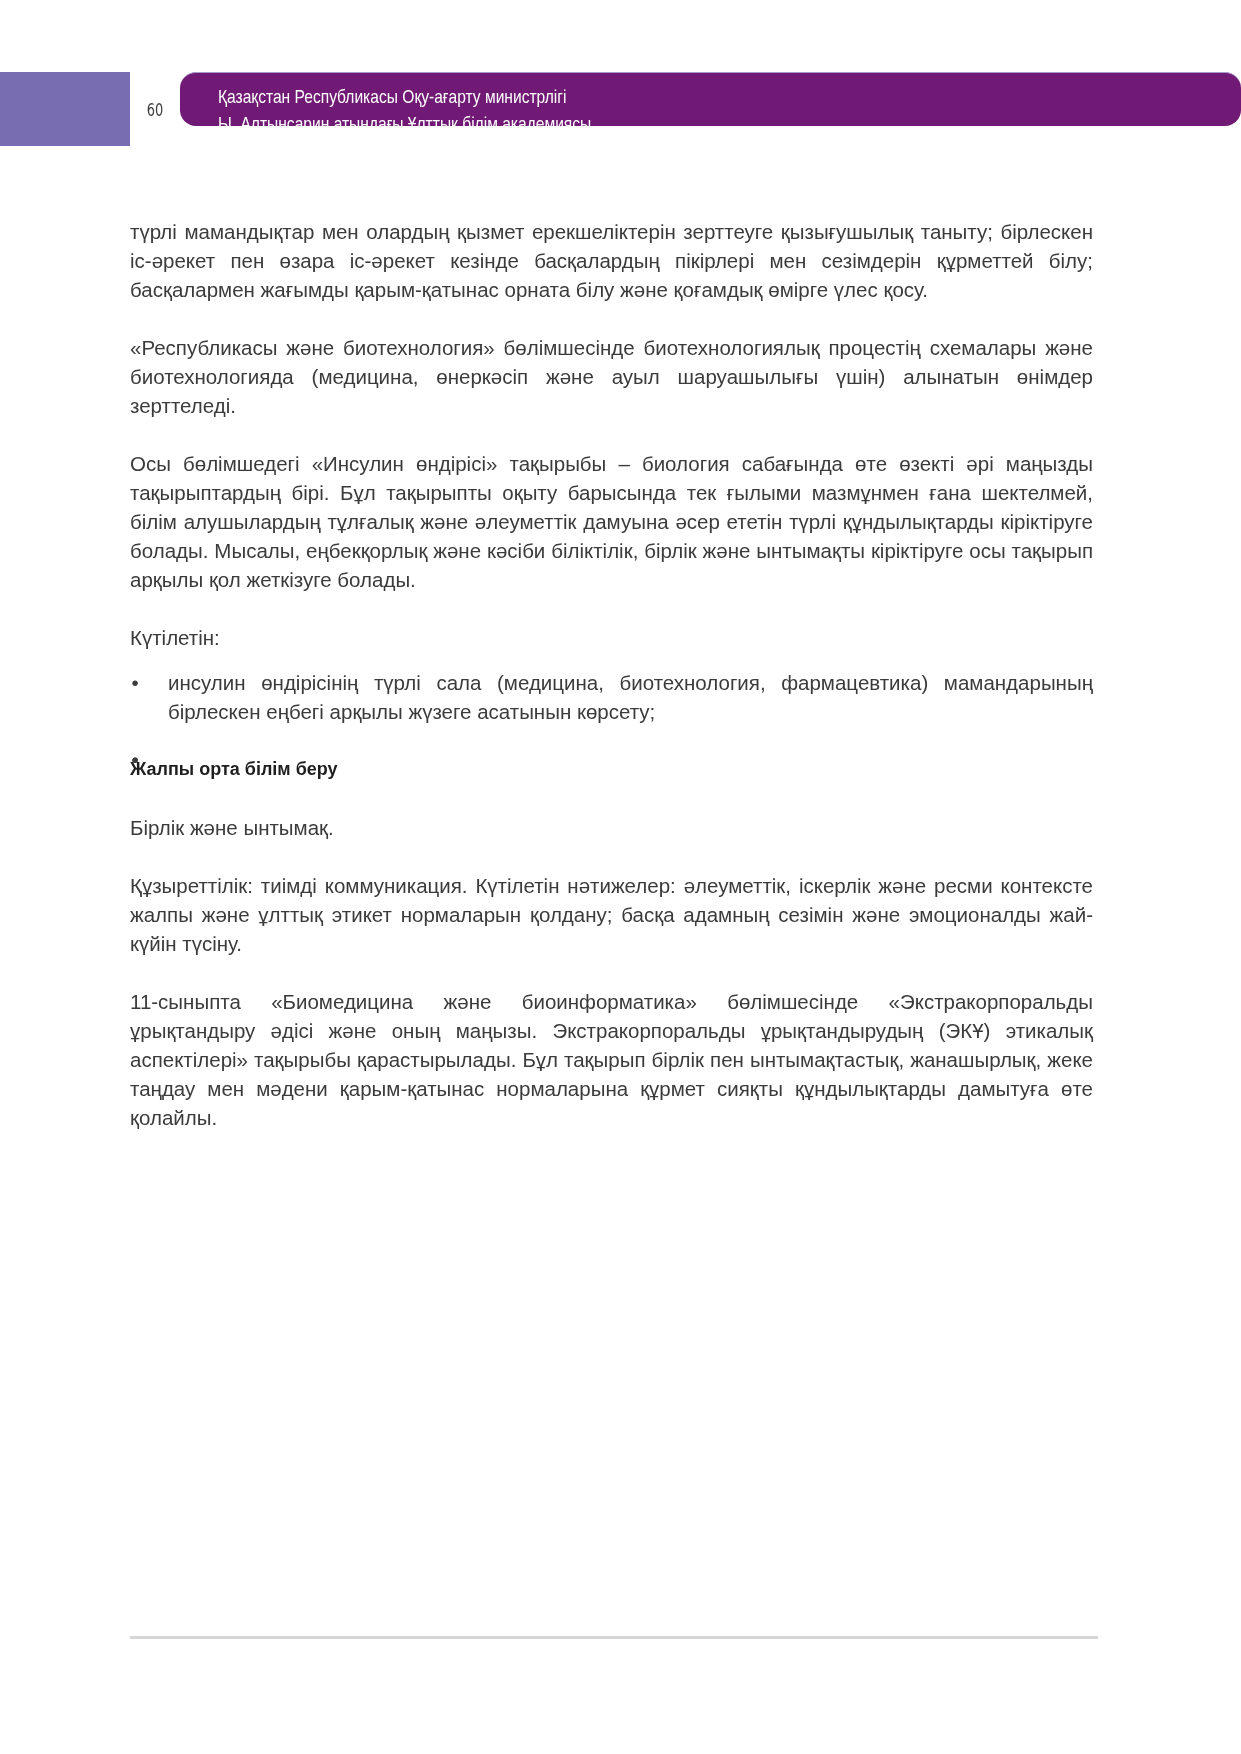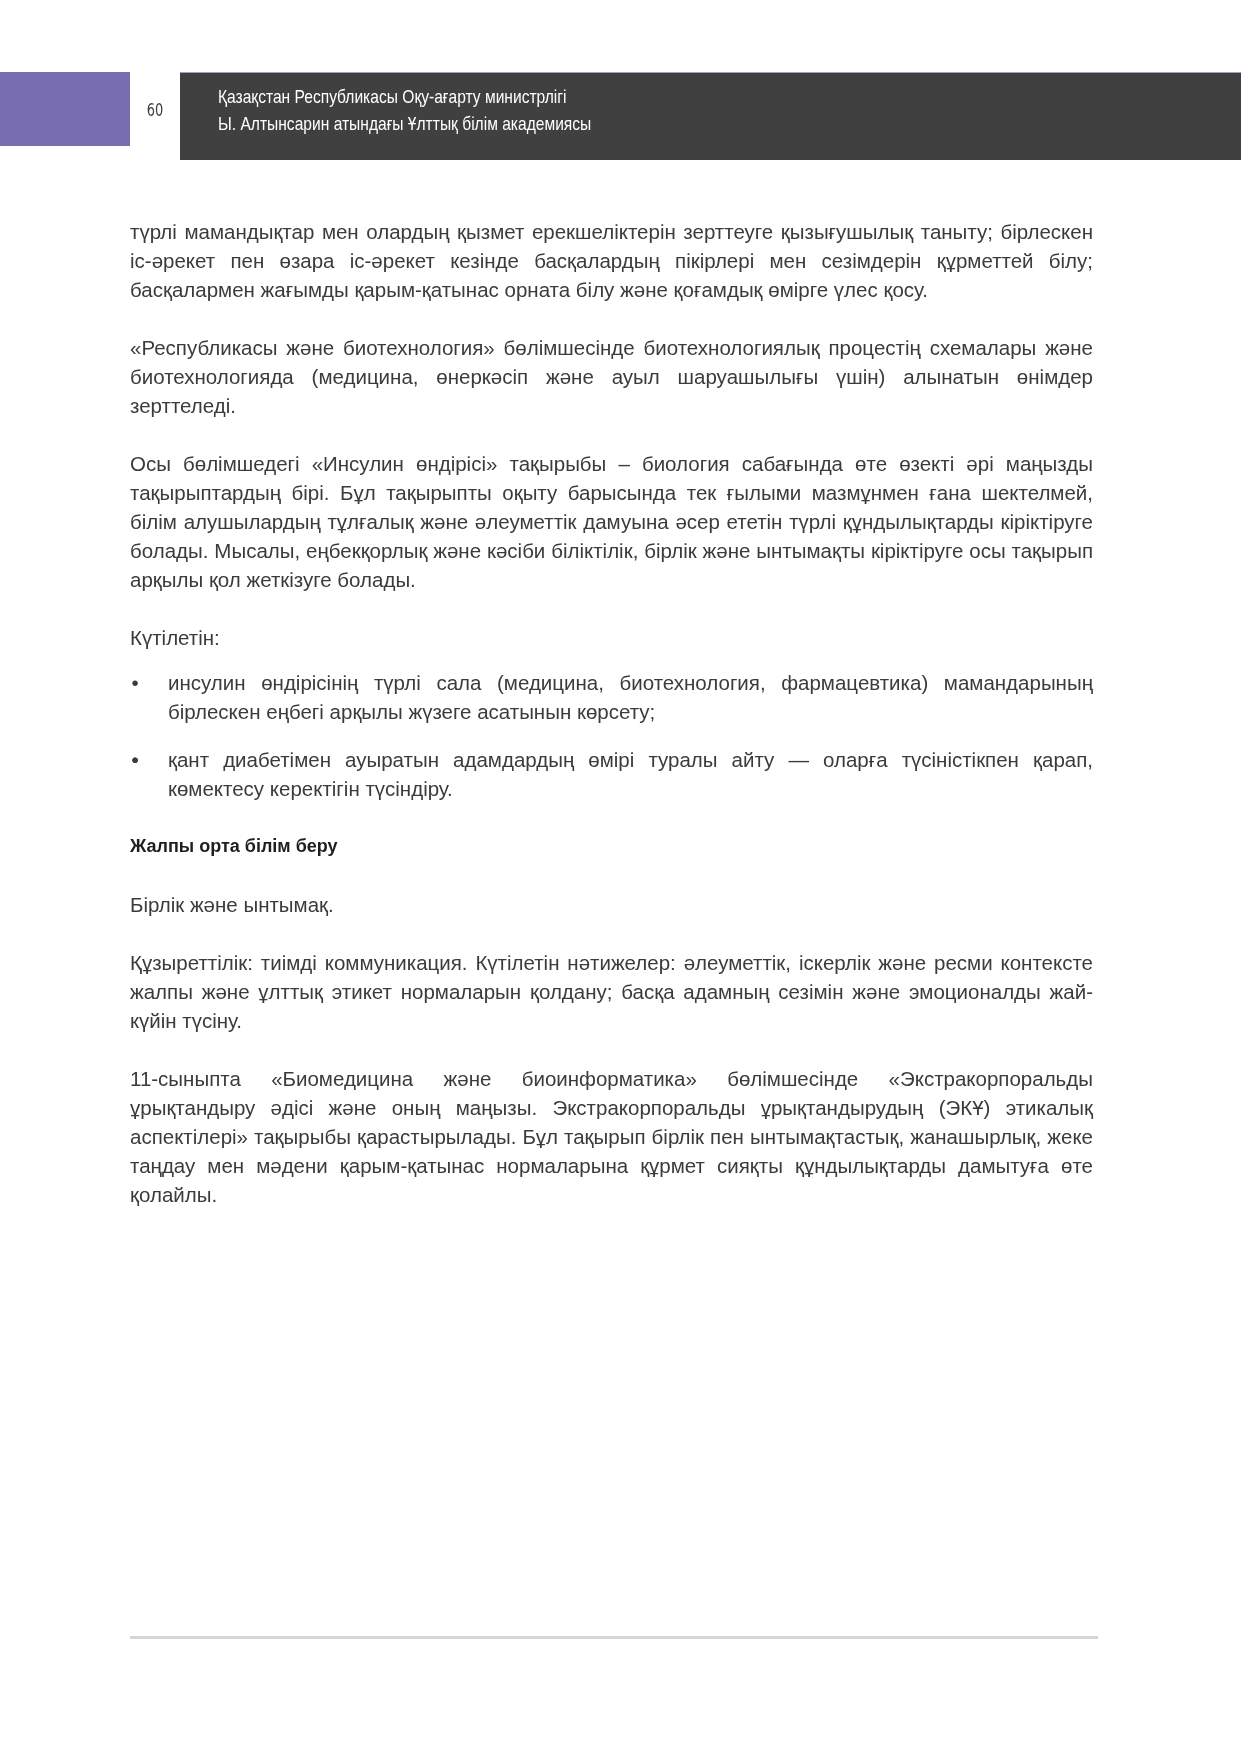--- a/index.html
+++ b/index.html
@@ -21,24 +21,25 @@
     position: absolute; left: 130px; top: 72px;
     width: 50px; height: 74px;
     display: flex; align-items: center; justify-content: center;
     font-family: "DejaVu Sans", sans-serif;
     font-stretch: condensed;
     font-size: 18px; color: #3d3d3d;
     transform: scaleX(0.8);
   }
   .hdr-bar {
     position: absolute; left: 180px; top: 72px;
-    right: 0; height: 88px;
-    background: #404040;
+    right: 0; height: 54px;
+    background: #701a75;
     border-top: 1px solid #a39bc9;
     box-sizing: border-box;
+    border-radius: 16px;
   }
   .hdr-text {
     position: absolute; left: 38px; top: 10px;
     color: #ffffff;
     font-family: "Liberation Sans", sans-serif;
     font-size: 19px;
     line-height: 27px;
     transform: scaleX(0.82);
     transform-origin: left top;
     white-space: nowrap;
@@ -97,21 +98,20 @@
   <ul>
     <li>
       <span class="bullet">•</span>
       <span>инсулин өндірісінің түрлі сала (медицина, биотехнология, фармацевтика) мамандарының бірлескен еңбегі арқылы жүзеге асатынын көрсету;</span>
     </li>
     <li>
       <span class="bullet">•</span>
     </li>
     <li>
       <span class="bullet">•</span>
-      <span>қант диабетімен ауыратын адамдардың өмірі туралы айту — оларға түсіністікпен қарап, көмектесу керектігін түсіндіру.</span>
     </li>
   </ul>
   <h2>Жалпы орта білім беру</h2>
   <p>Бірлік және ынтымақ.</p>
   <p>Құзыреттілік: тиімді коммуникация. Күтілетін нәтижелер: әлеуметтік, іскерлік және ресми контексте жалпы және ұлттық этикет нормаларын қолдану; басқа адамның сезімін және эмоционалды жай-күйін түсіну.</p>
   <p>11-сыныпта «Биомедицина және биоинформатика» бөлімшесінде «Экстракорпоральды ұрықтандыру әдісі және оның маңызы. Экстракорпоральды ұрықтандырудың (ЭКҰ) этикалық аспектілері» тақырыбы қарастырылады. Бұл тақырып бірлік пен ынтымақтастық, жанашырлық, жеке таңдау мен мәдени қарым-қатынас нормаларына құрмет сияқты құндылықтарды дамытуға өте қолайлы.</p>
 </div>
 
 <div class="footer-line"></div>
 

